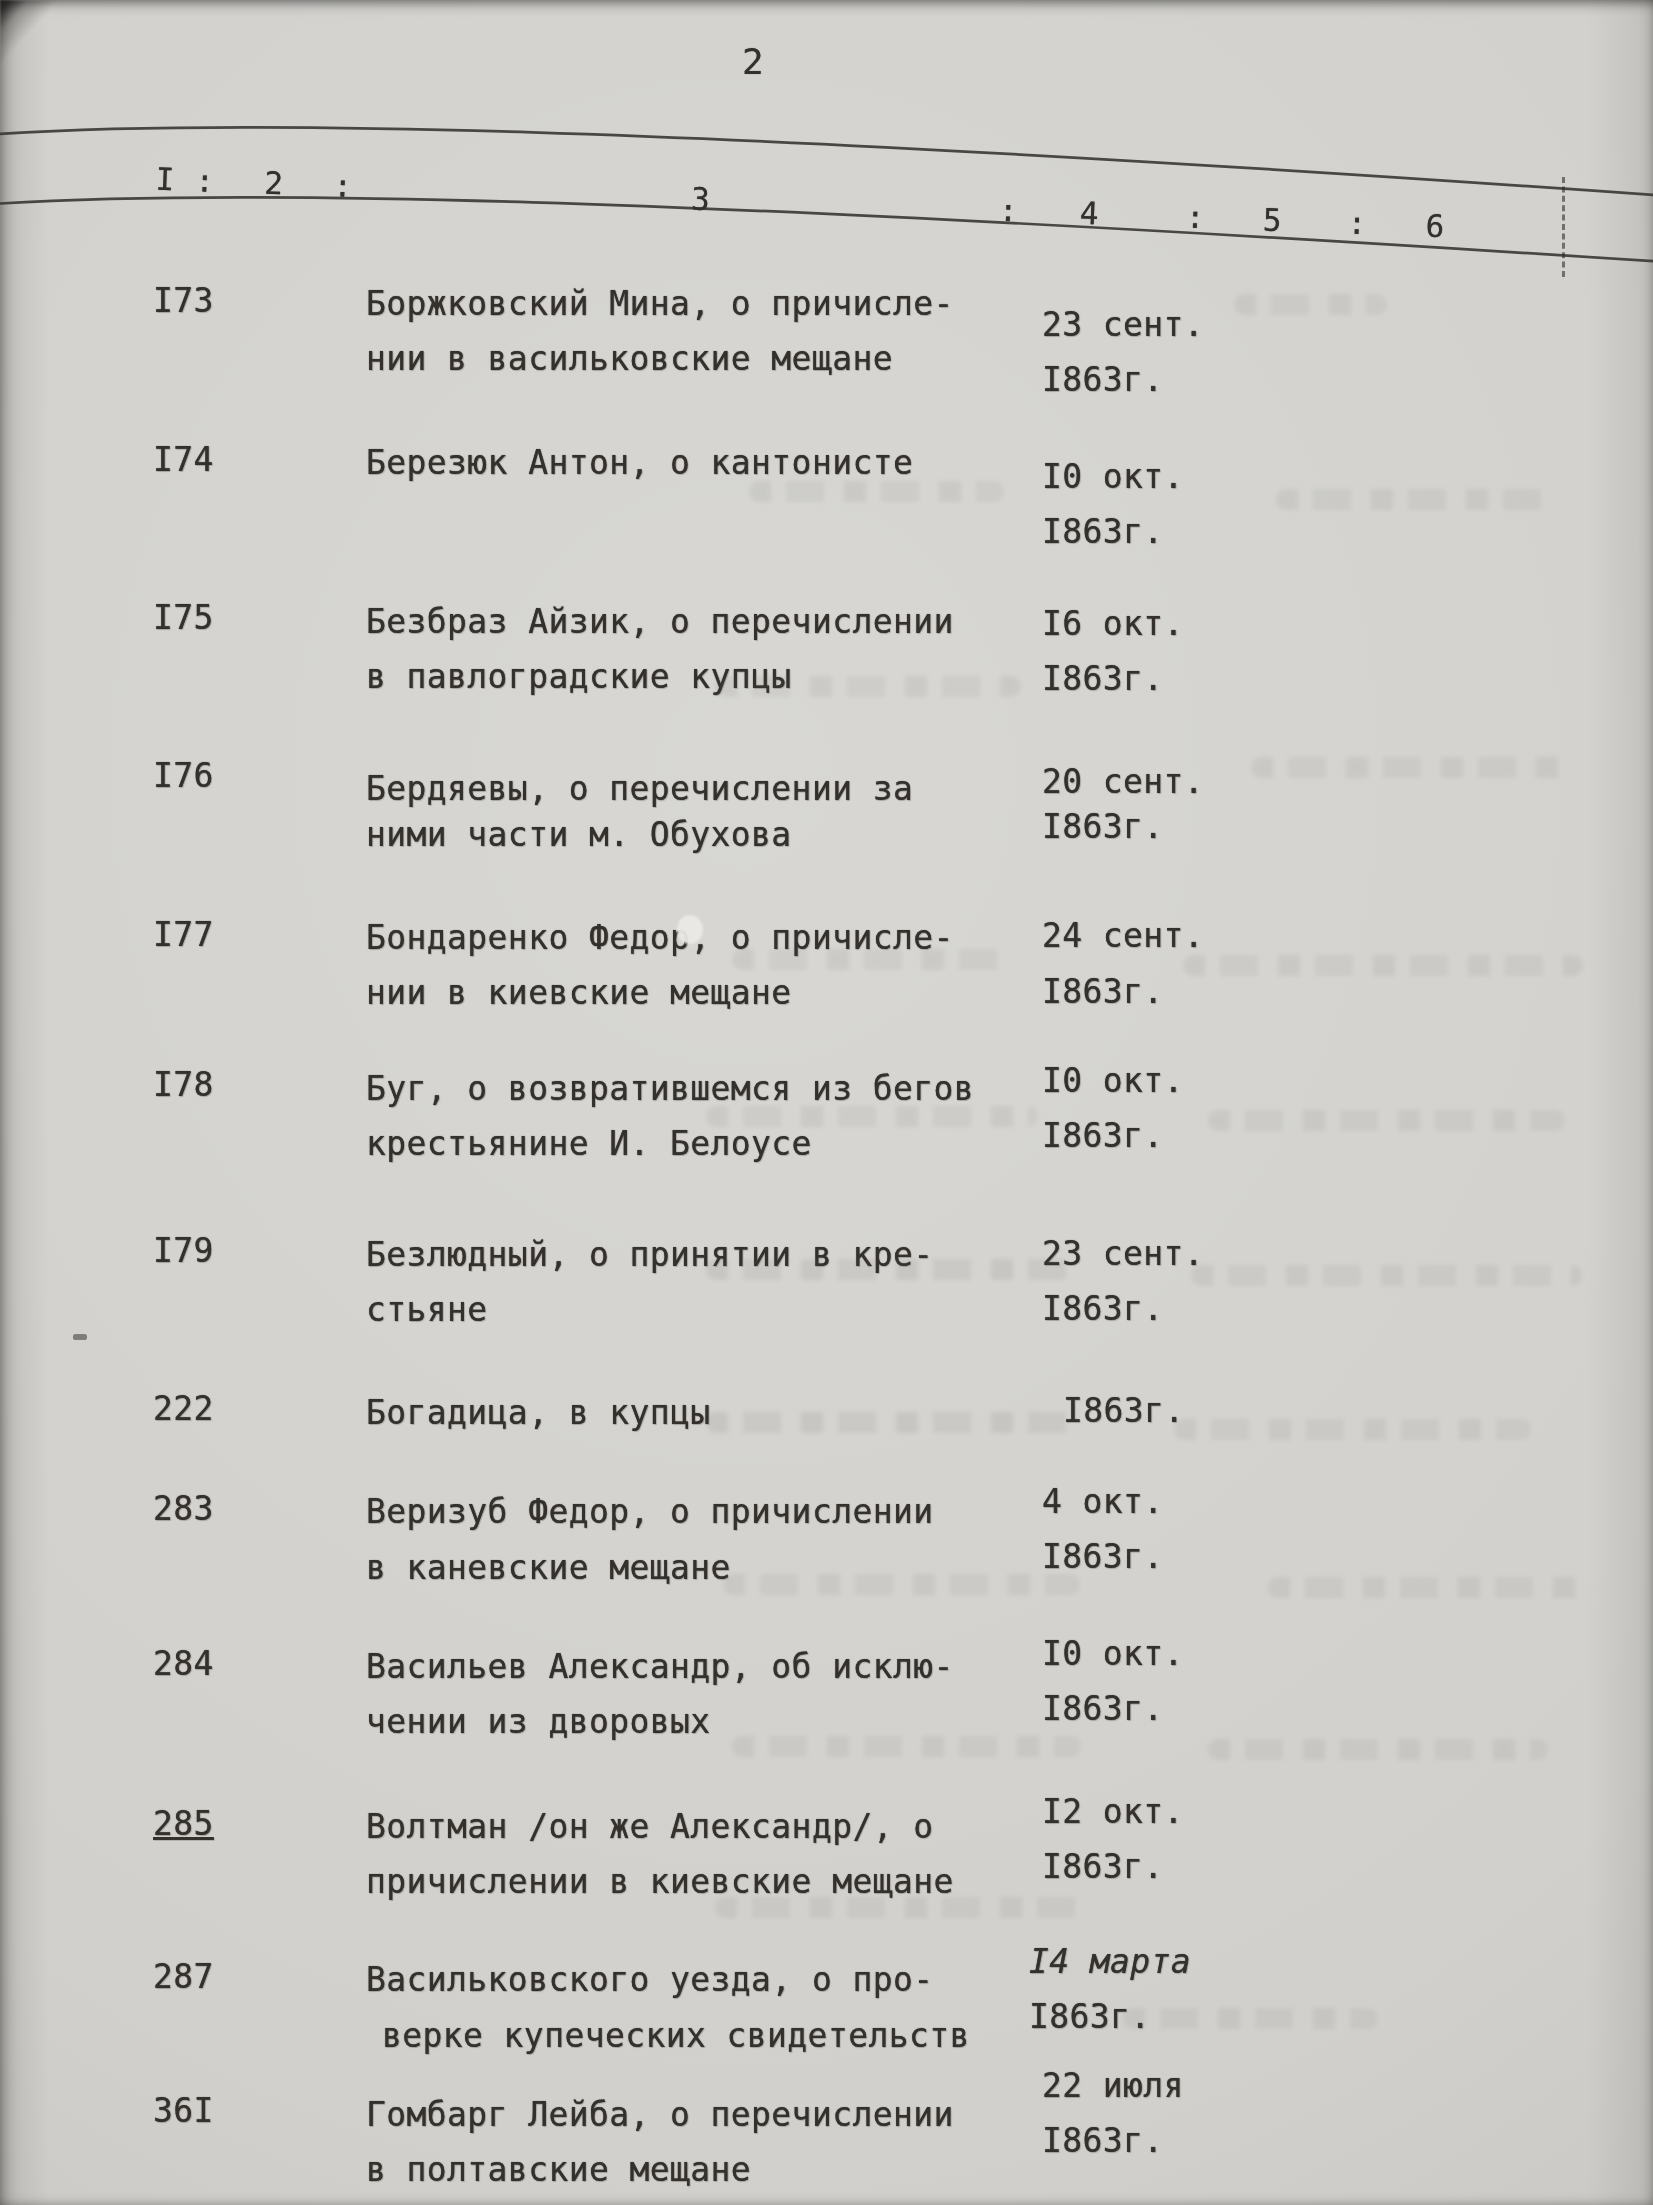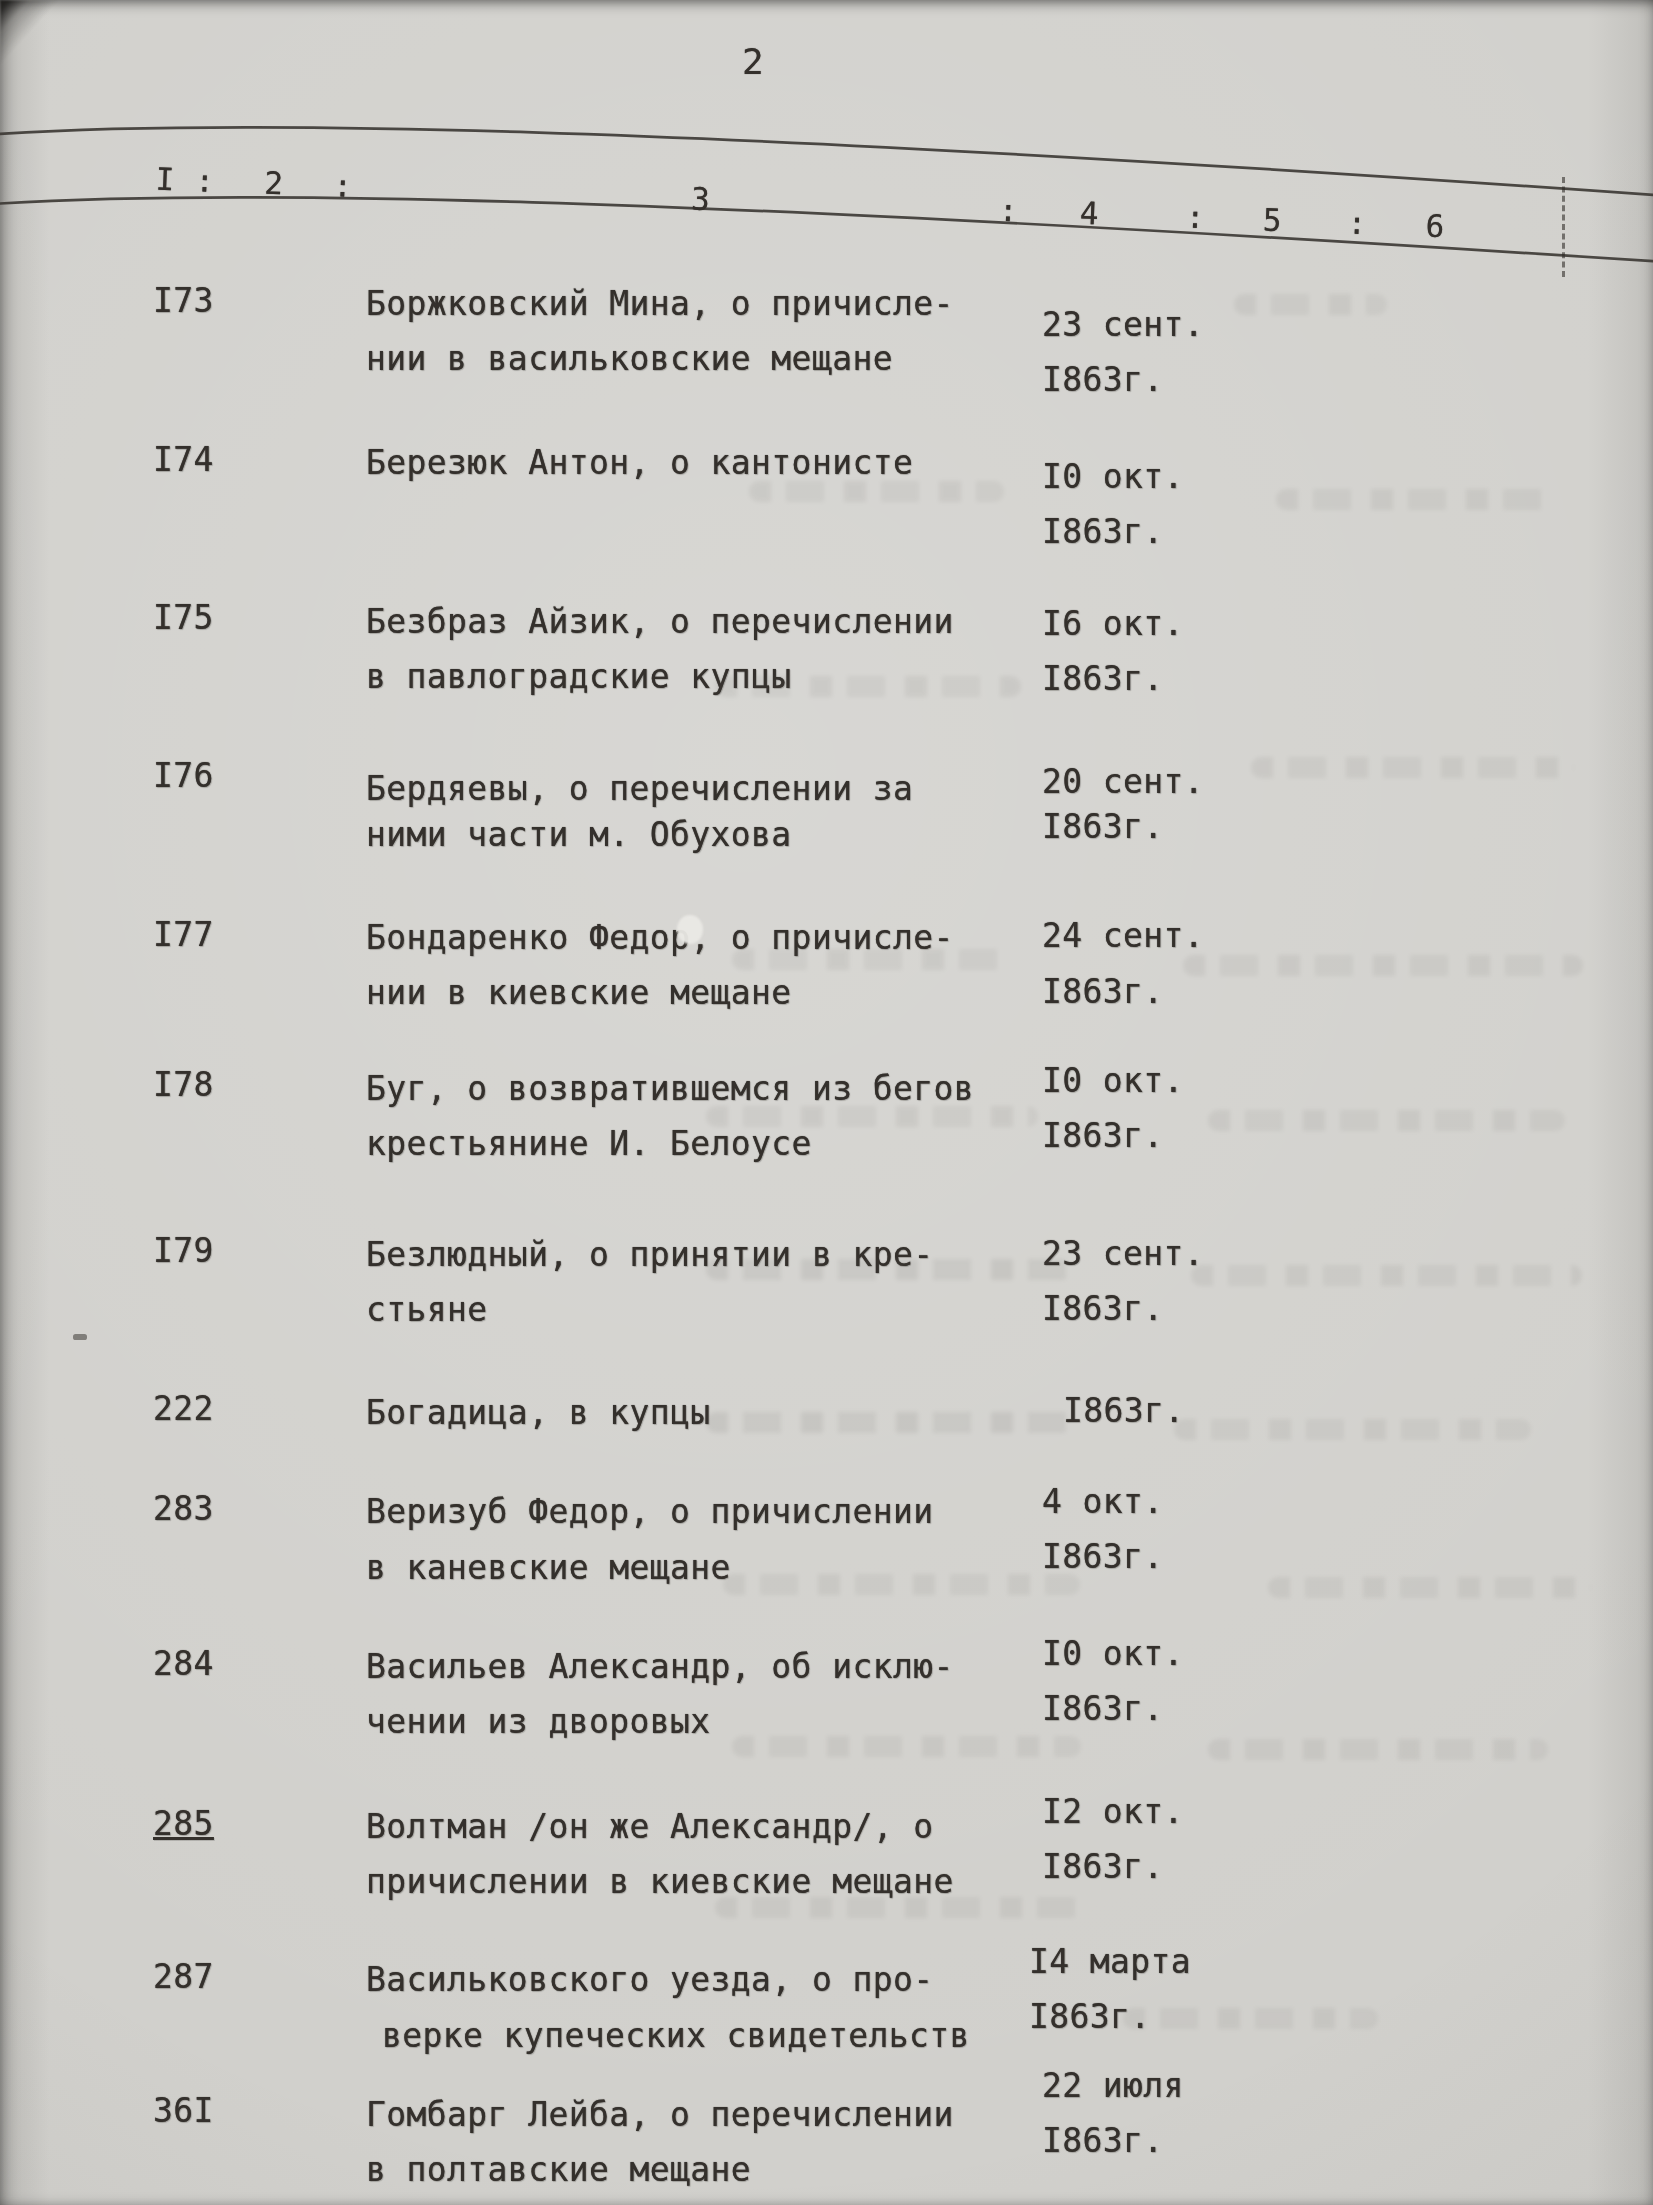--- a/index.html
+++ b/index.html
@@ -162,21 +162,21 @@
         <span class="cell" style="left: 153px; top: 1804px; text-decoration: underline;">285</span>
         <span class="cell" style="left: 366px; top: 1807px;">Волтман /он же Александр/, о</span>
         <span class="cell" style="left: 366px; top: 1862px;">причислении в киевские мещане</span>
         <span class="cell" style="left: 1042px; top: 1792px;">I2 окт.</span>
         <span class="cell" style="left: 1042px; top: 1847px;">I863г.</span>
       </div>
       <div>
         <span class="cell" style="left: 153px; top: 1957px;">287</span>
         <span class="cell" style="left: 366px; top: 1960px;">Васильковского уезда, о про-</span>
         <span class="cell" style="left: 366px; top: 2016px; margin-left: 16px;">верке купеческих свидетельств</span>
-        <span class="cell" style="left: 1029px; top: 1942px;">I4 марта</span>
+        <span class="cell" style="left: 1029px; top: 1942px; font-style: italic;">I4 марта</span>
         <span class="cell" style="left: 1029px; top: 1997px;">I863г.</span>
       </div>
       <div>
         <span class="cell" style="left: 153px; top: 2091px;">36I</span>
         <span class="cell" style="left: 366px; top: 2095px;">Гомбарг Лейба, о перечислении</span>
         <span class="cell" style="left: 366px; top: 2150px;">в полтавские мещане</span>
         <span class="cell" style="left: 1042px; top: 2066px;">22 июля</span>
         <span class="cell" style="left: 1042px; top: 2121px;">I863г.</span>
       </div>
     </div>

